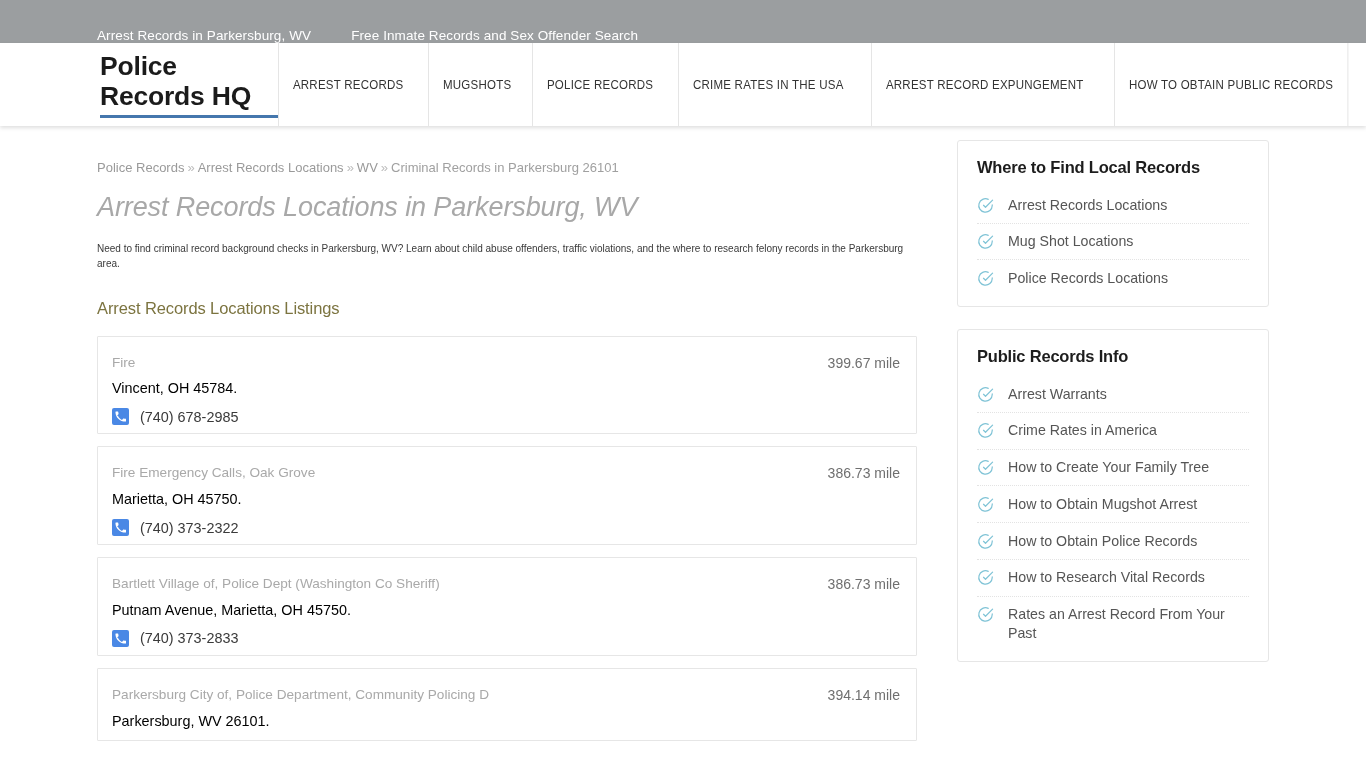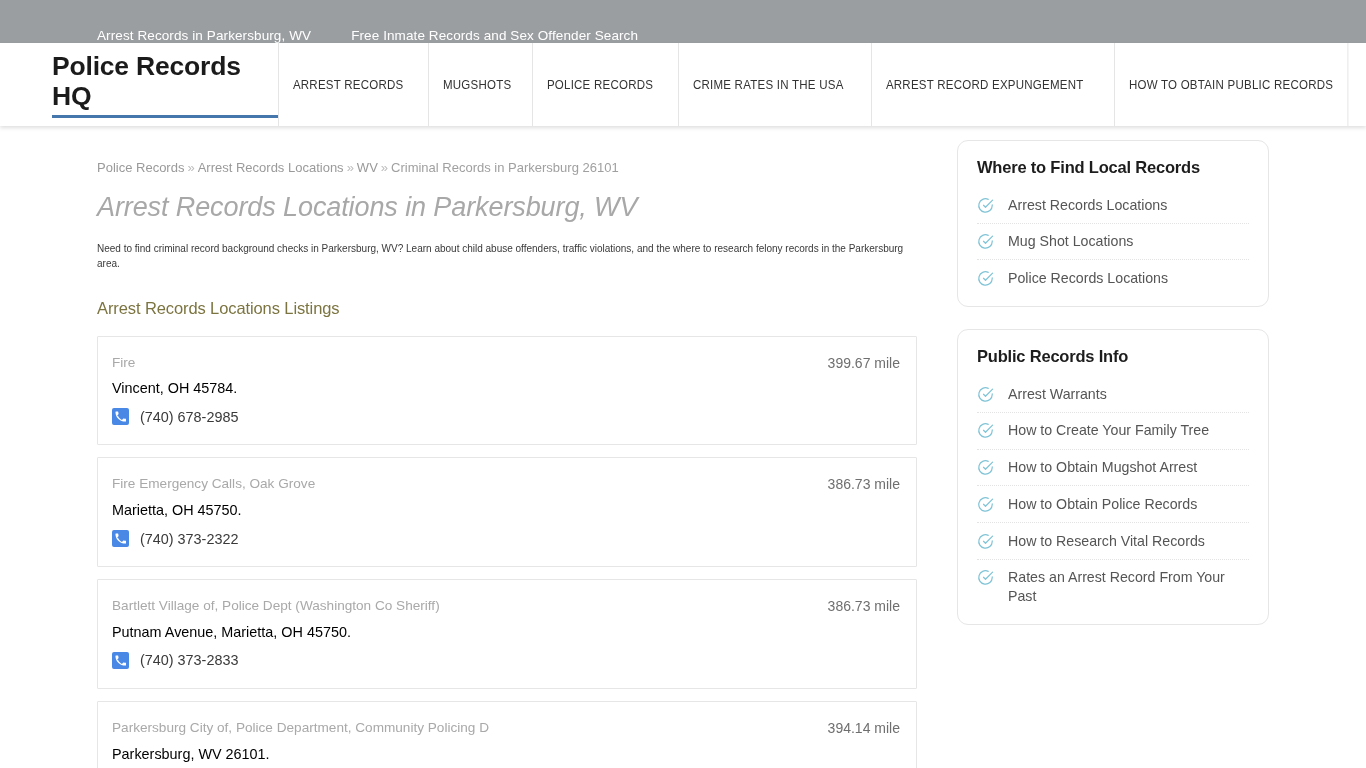--- a/index.html
+++ b/index.html
@@ -37,21 +37,21 @@
     display: flex;
     align-items: stretch;
     box-shadow: 0 2px 4px rgba(0,0,0,.13);
     position: relative;
     z-index: 5;
   }
   .brand {
     width: 406px;
     display: flex;
     align-items: center;
-    padding-left: 52px;
+    padding-left: 100px;
   }
   .brand-text {
     font-size: 26.5px;
     font-weight: 700;
     color: #1b1b1b;
     letter-spacing: -0.2px;
     padding-bottom: 4px;
     border-bottom: 3px solid #4577ad;
     line-height: 1.15;
     font-family: "Liberation Sans", sans-serif;
@@ -118,21 +118,21 @@
     font-weight: 400;
     color: #7c7440;
     margin: 0 0 18px 0;
     letter-spacing: -0.1px;
   }
 
   
   .card {
     border: 1px solid #e6e6e6;
     background: #fff;
-    padding: 17px 16px 19px 14px;
+    padding: 17px 16px 8px 14px;
     margin-bottom: 12px;
     border-radius: 1px;
   }
   .card-row {
     display: flex;
     justify-content: space-between;
     align-items: flex-start;
   }
   .card-name {
     font-size: 13.6px;
@@ -174,21 +174,21 @@
     color: #3a3a3a;
     text-decoration: none;
   }
 
   
   .widget {
     border: 1px solid #e6e6e6;
     background: #fff;
     padding: 17px 19px 10px 19px;
     margin-bottom: 22px;
-    border-radius: 11px;
+    border-radius: 3px;
   }
   .widget h3 {
     font-size: 16.5px;
     font-weight: 700;
     color: #1d1d1d;
     margin: 0 0 10px 0;
     letter-spacing: -0.2px;
   }
   .widget ul { list-style: none; margin: 0; padding: 0; }
   .widget li {
@@ -353,20 +353,29 @@
           </span>
           <a href="#">Arrest Warrants</a>
         </li>
         <li>
           <span class="check-ico">
             <svg width="17" height="17" viewBox="0 0 24 24" fill="none" stroke="#7fc3d6" stroke-width="1.7" stroke-linecap="round" stroke-linejoin="round" aria-hidden="true">
                 <path d="M21.5 11.2V12a9.5 9.5 0 11-5.6-8.7"></path>
                 <path d="M22 4.5L12 14.5l-2.8-2.8"></path>
               </svg>
           </span>
+          <a href="#">Crime Rates in America</a>
+        </li>
+        <li>
+          <span class="check-ico">
+            <svg width="17" height="17" viewBox="0 0 24 24" fill="none" stroke="#7fc3d6" stroke-width="1.7" stroke-linecap="round" stroke-linejoin="round" aria-hidden="true">
+                <path d="M21.5 11.2V12a9.5 9.5 0 11-5.6-8.7"></path>
+                <path d="M22 4.5L12 14.5l-2.8-2.8"></path>
+              </svg>
+          </span>
           <a href="#">How to Create Your Family Tree</a>
         </li>
         <li>
           <span class="check-ico">
             <svg width="17" height="17" viewBox="0 0 24 24" fill="none" stroke="#7fc3d6" stroke-width="1.7" stroke-linecap="round" stroke-linejoin="round" aria-hidden="true">
                 <path d="M21.5 11.2V12a9.5 9.5 0 11-5.6-8.7"></path>
                 <path d="M22 4.5L12 14.5l-2.8-2.8"></path>
               </svg>
           </span>
           <a href="#">How to Obtain Mugshot Arrest</a>

